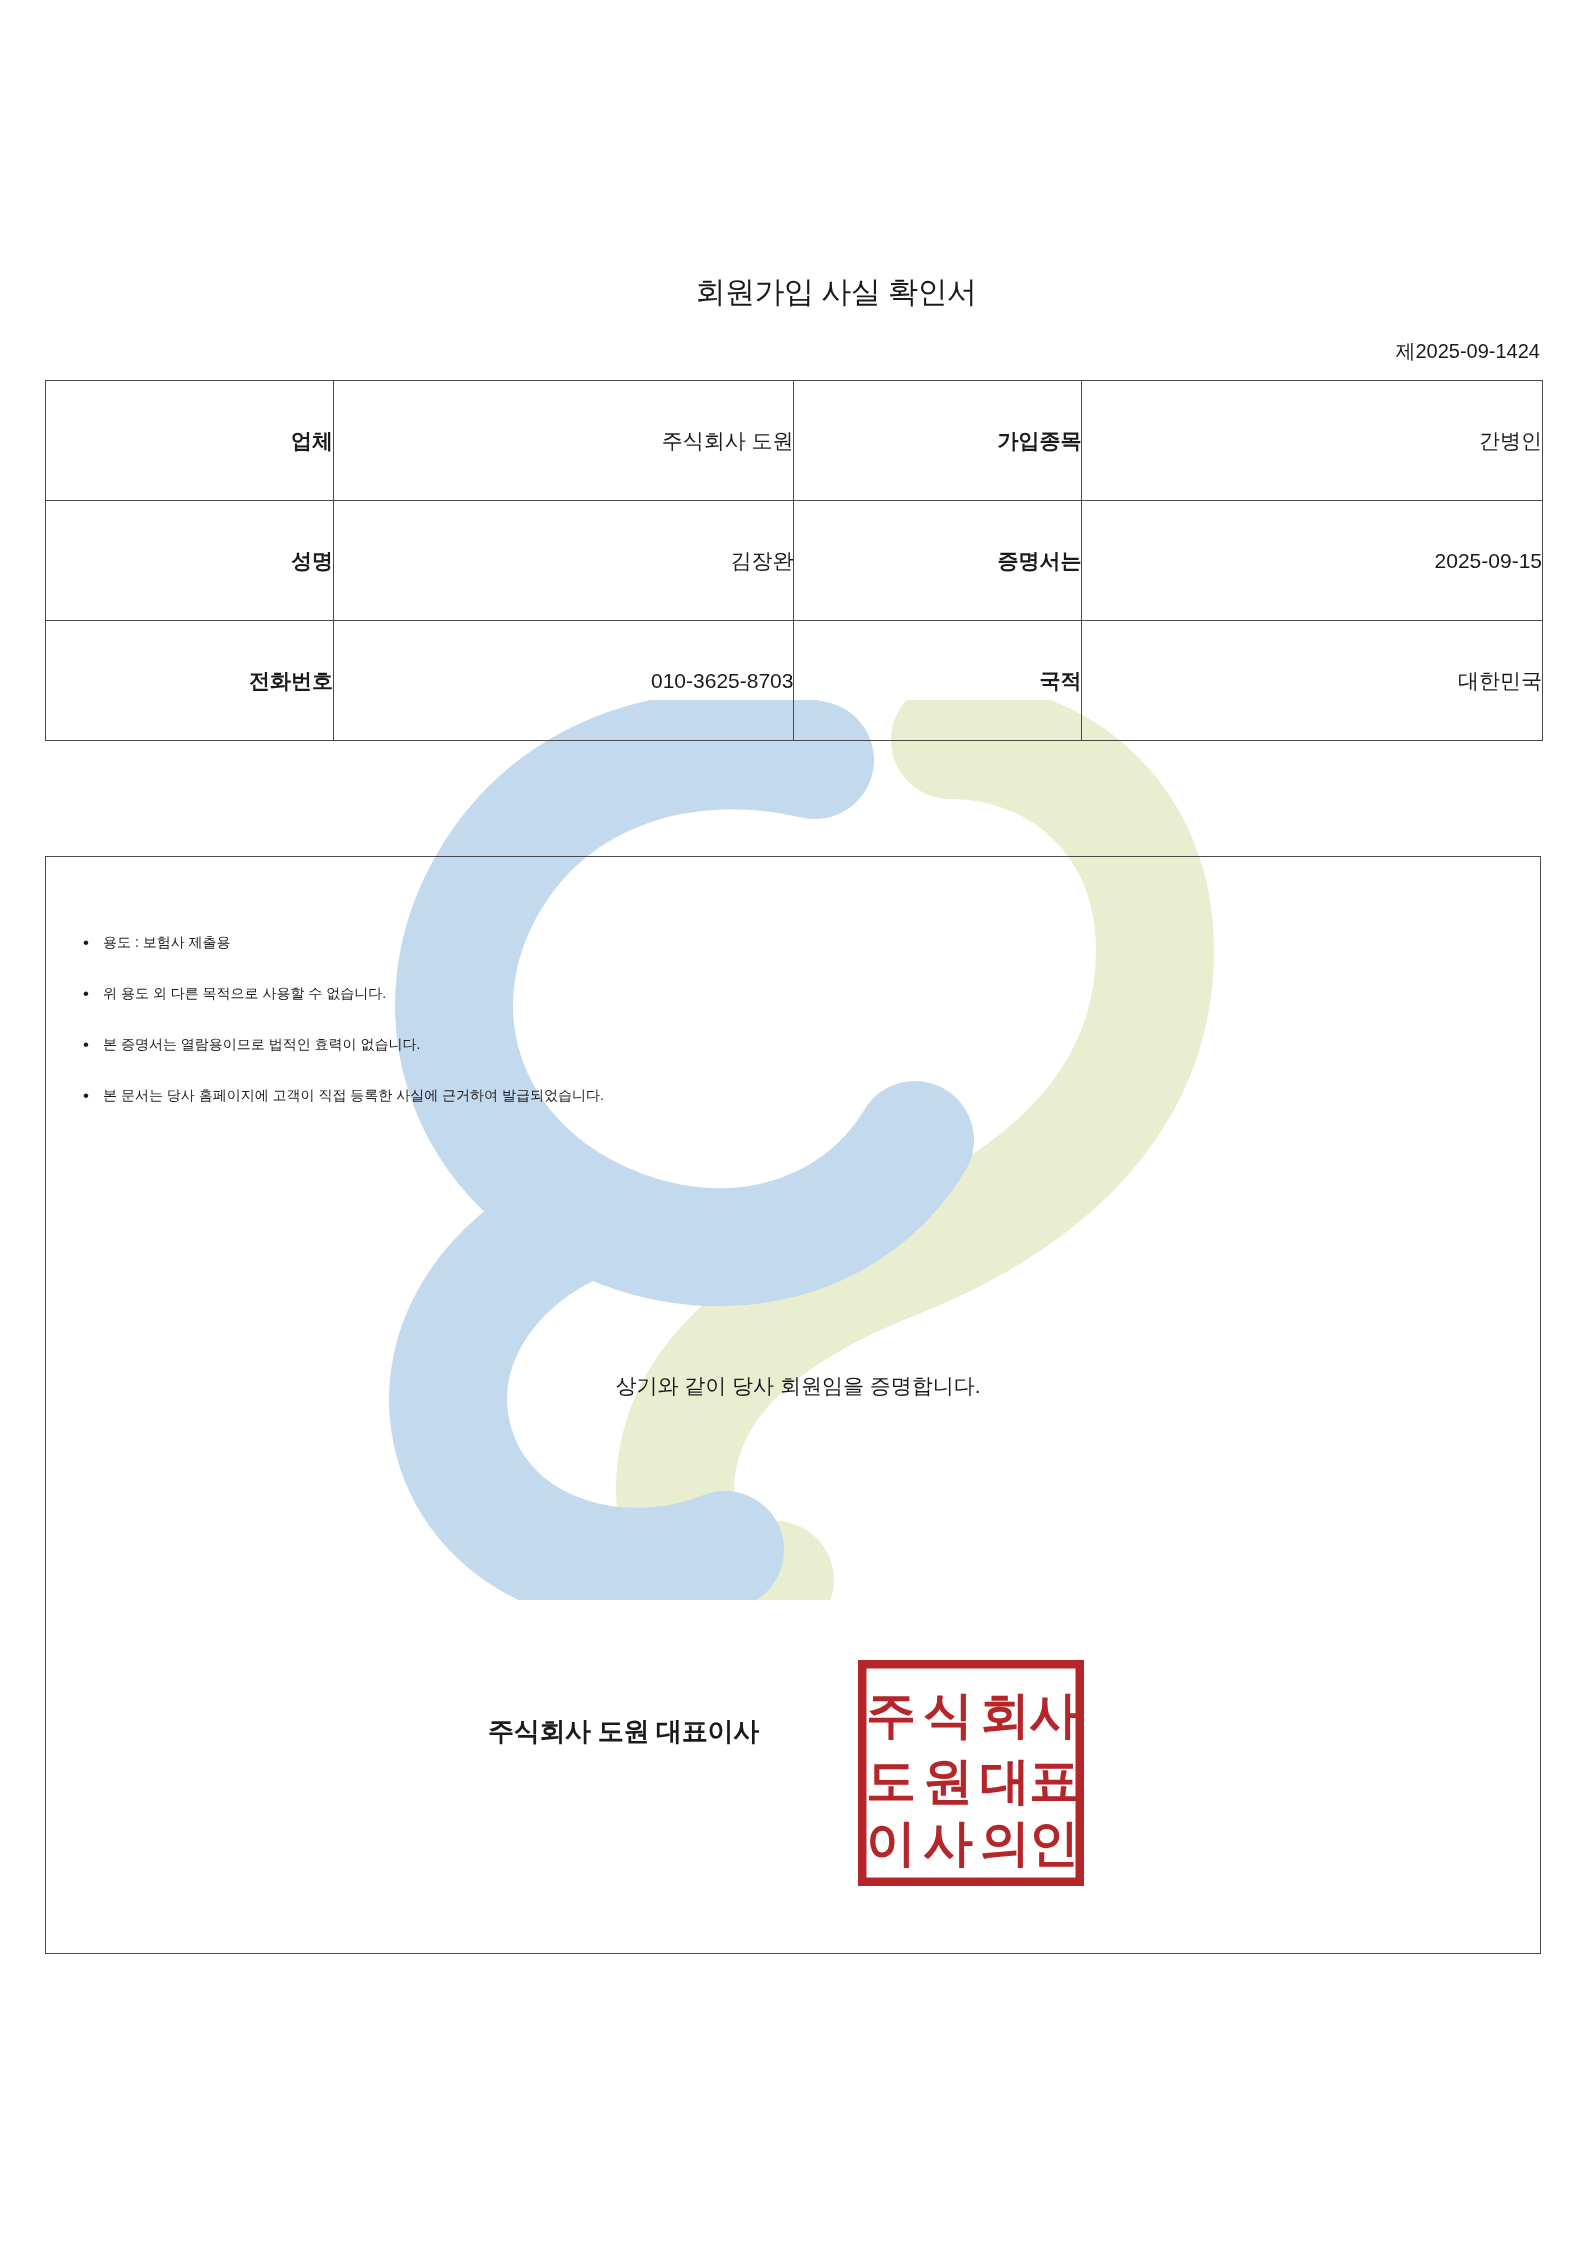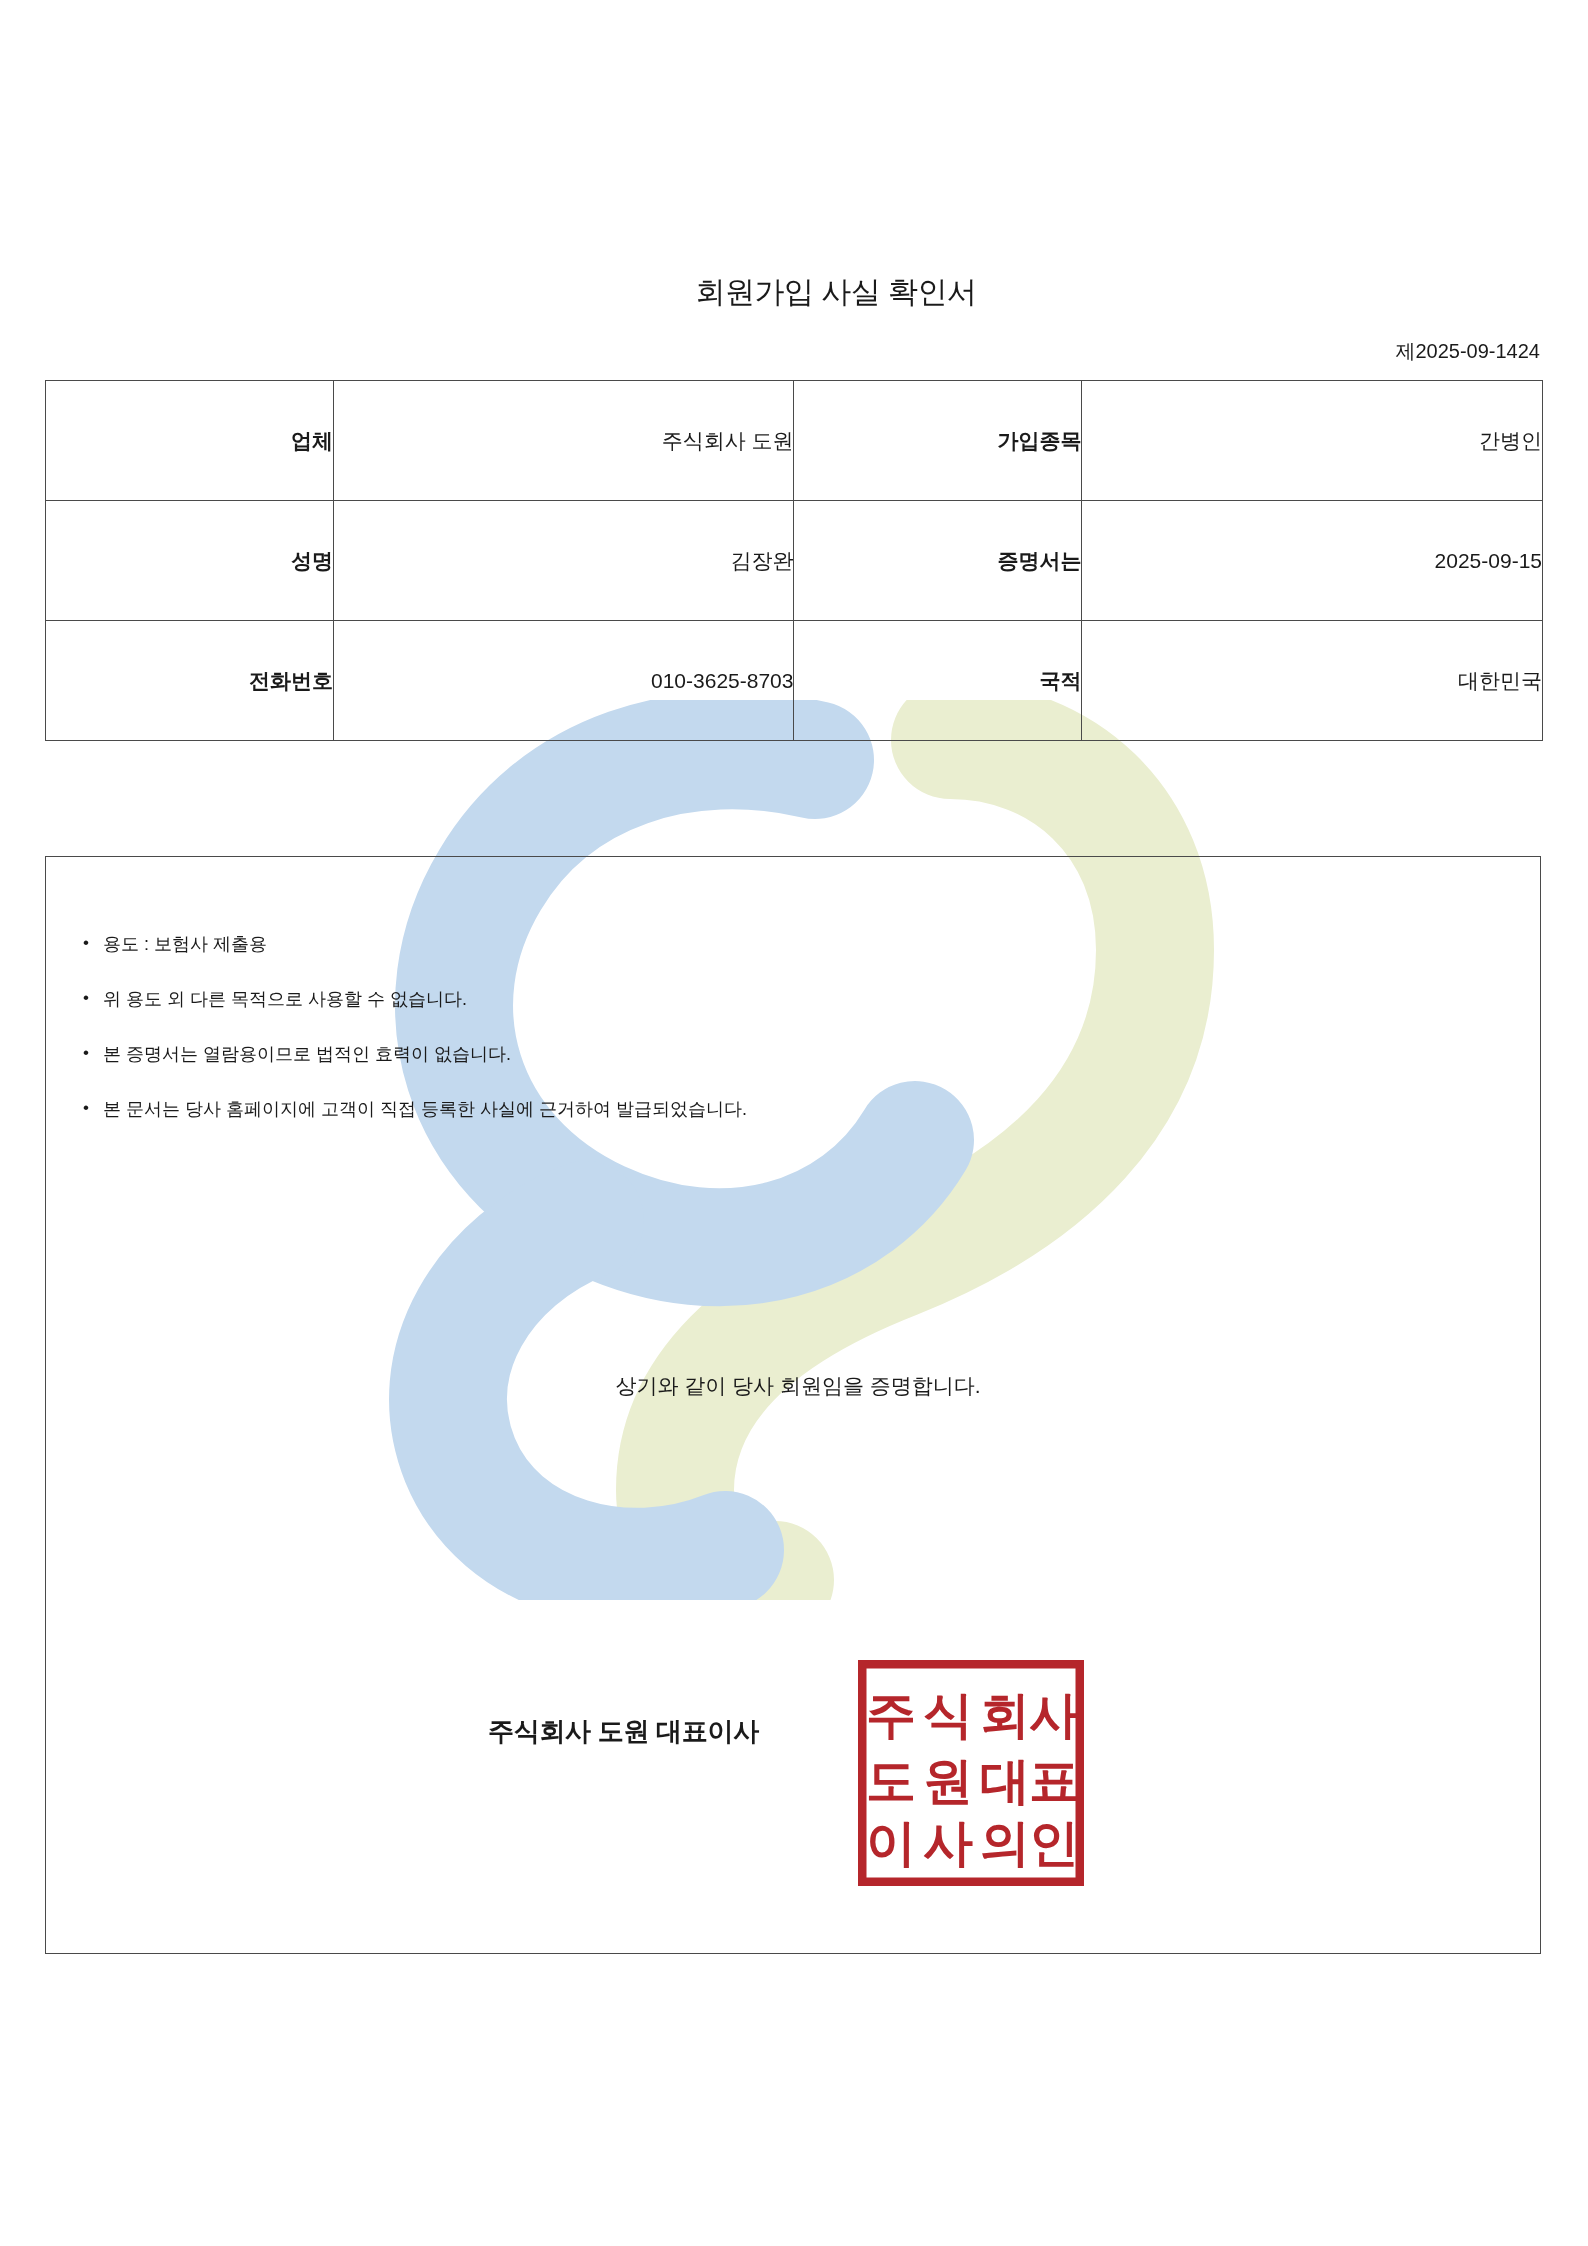--- a/index.html
+++ b/index.html
@@ -97,21 +97,21 @@
   .notes-list {
     position: absolute;
     left: 35px;
     top: 78px;
     width: 1300px;
     list-style: none;
     margin: 0;
     padding: 0;
   }
   .notes-list li {
-    font-size: 18px;
+    font-size: 14px;
     line-height: 1.0;
     margin-bottom: 37px;
     padding-left: 22px;
     position: relative;
     white-space: nowrap;
   }
   .notes-list li::before {
     content: "\2022";
     position: absolute;
     left: 2px;

